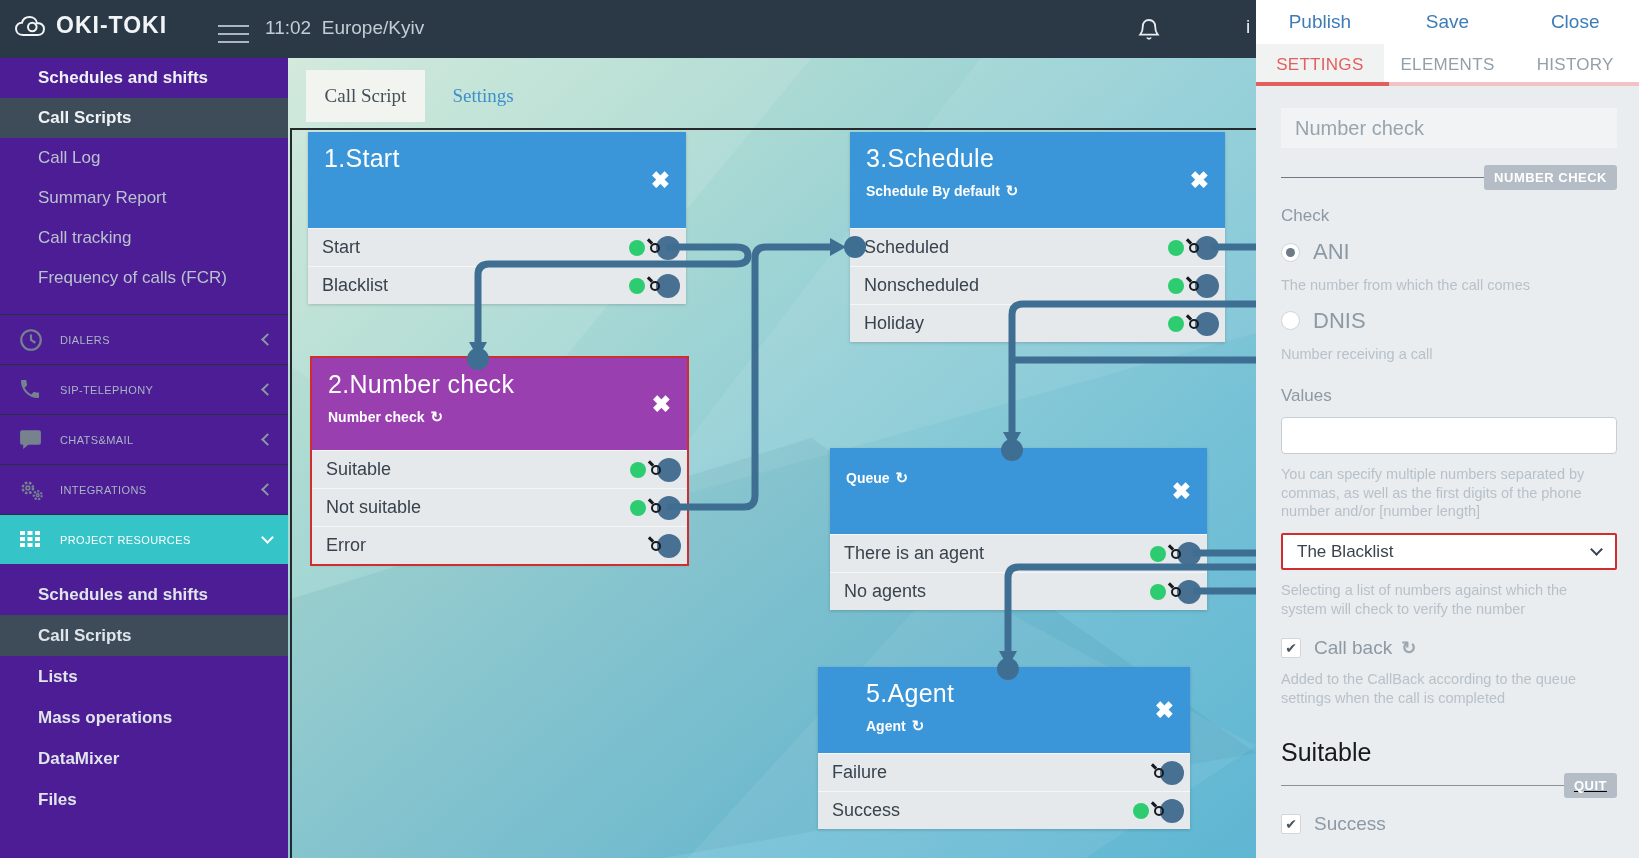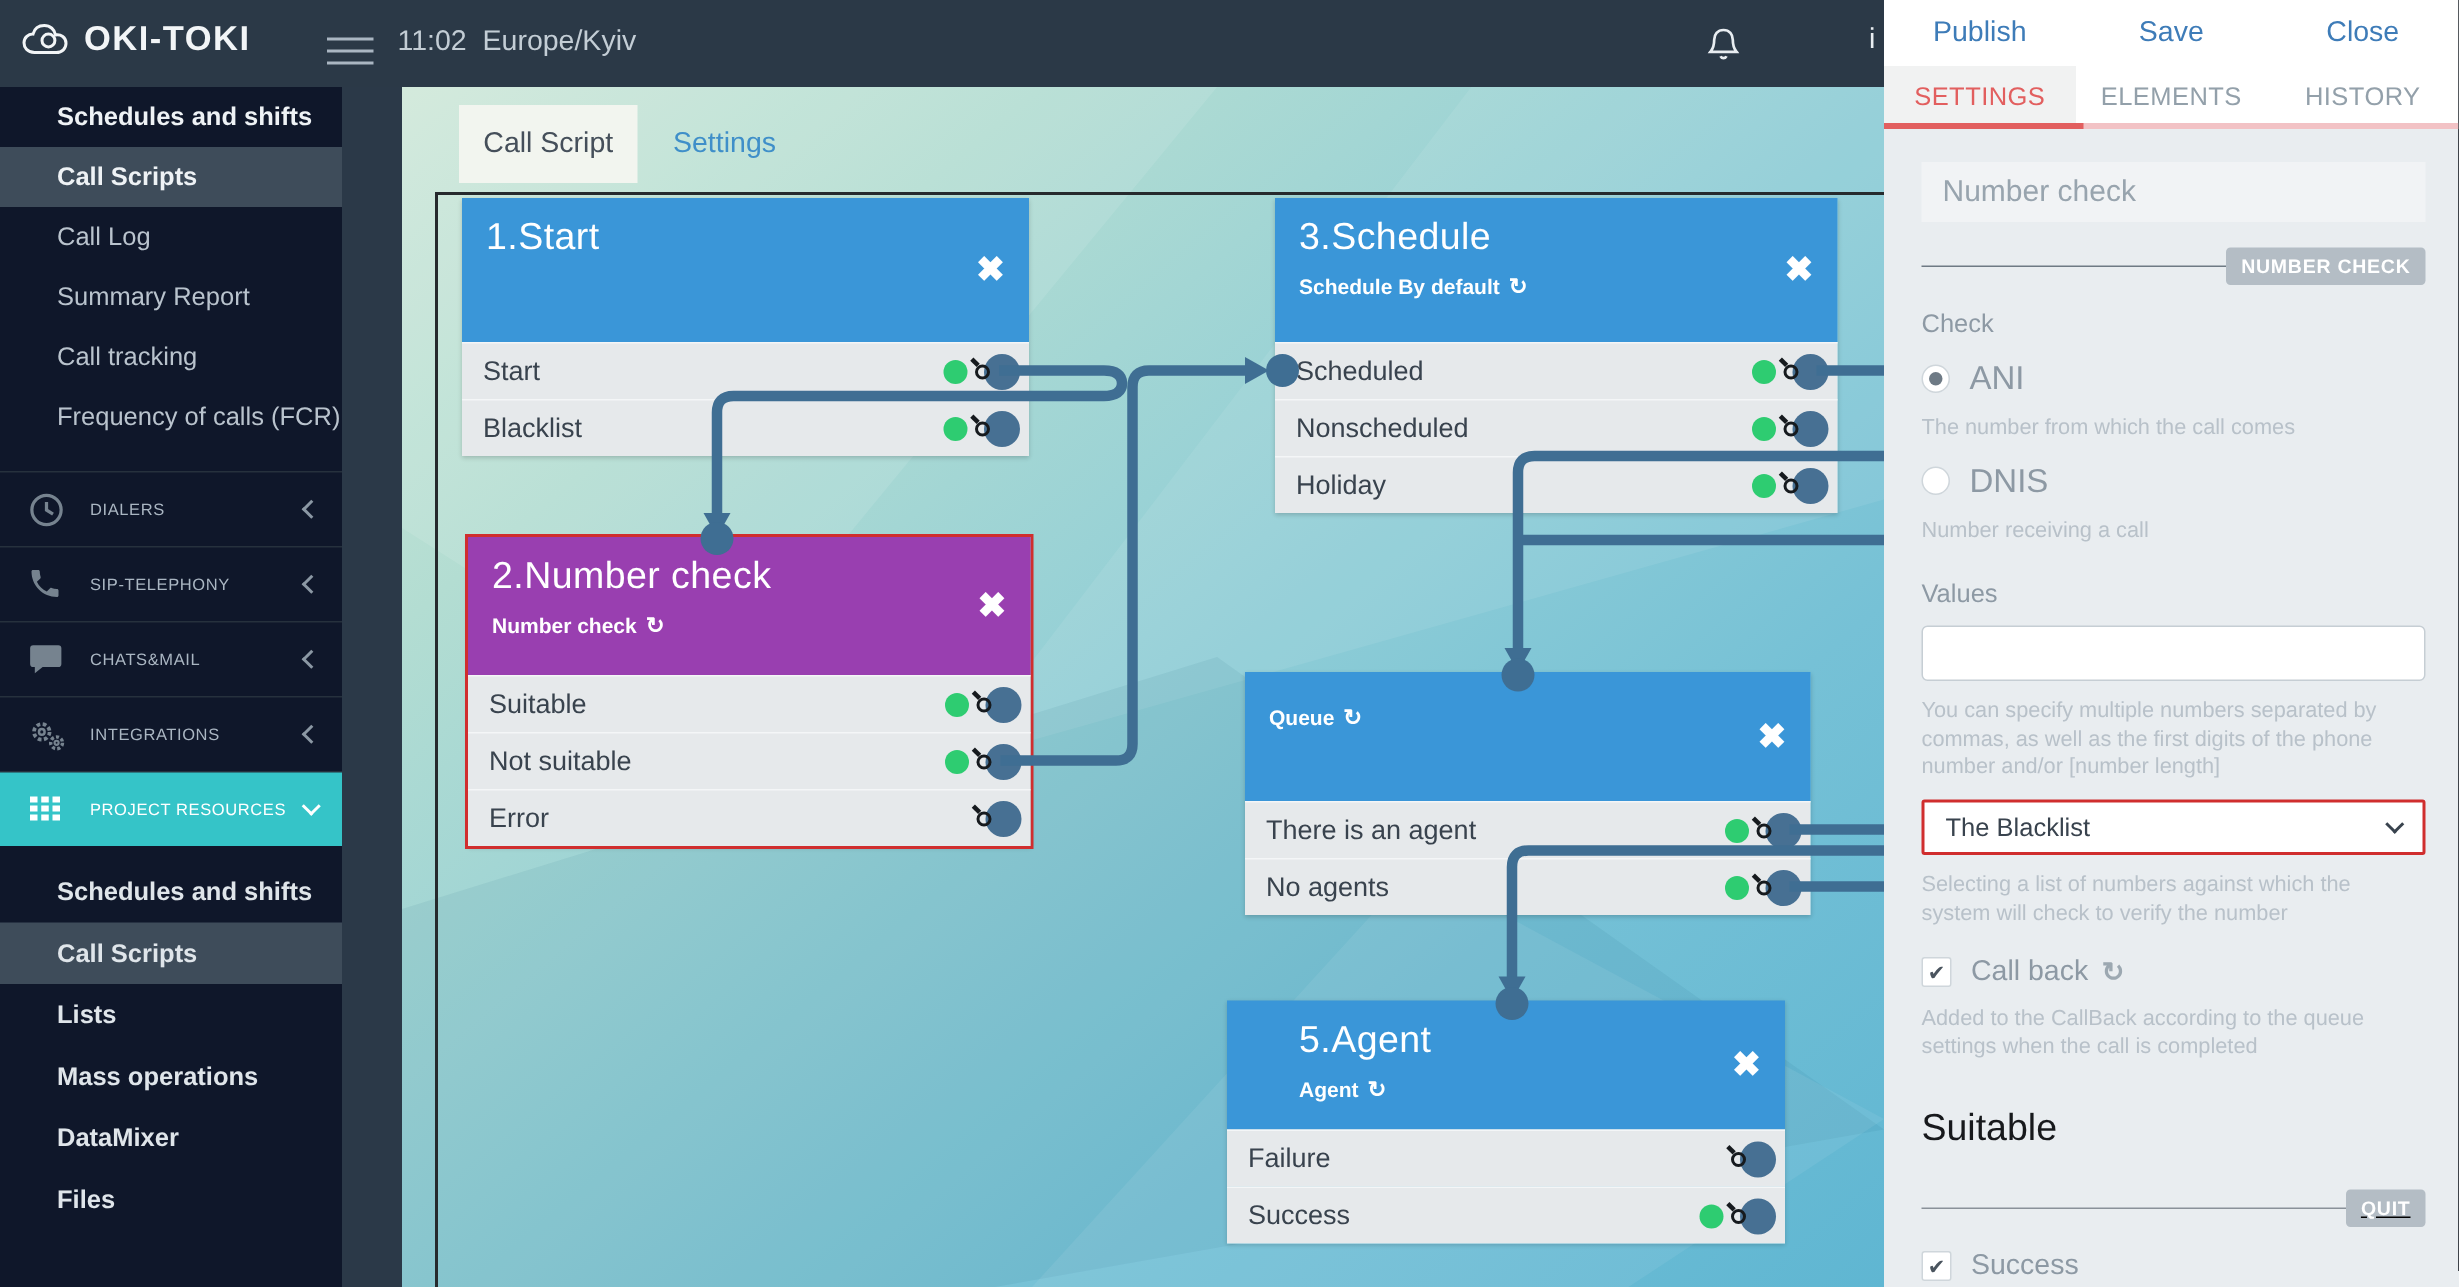--- a/index.html
+++ b/index.html
@@ -12,21 +12,21 @@
   .logo{position:absolute;left:14px;top:12px;display:flex;align-items:center;color:#fff;}
   .logo svg{margin-right:8px;}
   .logo-text{font-size:23px;font-weight:700;letter-spacing:1px;color:#f2f5f7;}
   .hamburger{position:absolute;left:218px;top:19px;width:31px;height:20px;cursor:pointer;}
   .hamburger span{display:block;height:2px;background:#aab6c2;margin:6px 0;}
   .topbar-time{position:absolute;left:265px;top:17px;font-size:19px;color:#c3cdd5;}
   .bell{position:absolute;left:1138px;top:17px;color:#e8edf1;}
   .user-hint{position:absolute;left:1246px;top:16px;font-size:19px;color:#e8edf1;}
 
   
-  .sidebar{position:absolute;left:0;top:58px;width:228px;height:800px;background:#0f172a;z-index:4;overflow:hidden;}
+  .sidebar{position:absolute;left:0;top:58px;width:288px;height:800px;background:#4c1d95;z-index:4;overflow:hidden;}
   .s-item{height:40px;line-height:40px;padding-left:38px;font-size:17px;color:#b9c3cd;cursor:pointer;white-space:nowrap;}
   .s-item.bold{font-weight:700;color:#eef2f5;}
   .s-item.active{background:#3e4c5a;}
   .s-sections{margin-top:16px;}
   .s-section{height:50px;display:flex;align-items:center;padding:0 16px 0 18px;
              border-top:1px solid #26313d;color:#aab6c2;font-size:11px;cursor:pointer;}
   .s-section .sec-icon{width:26px;height:26px;margin-right:16px;color:#76838f;flex:none;}
   .s-section .sec-label{flex:1;letter-spacing:.4px;}
   .s-section .chev{color:#8b98a4;font-size:15px;}
   .s-section.active{background:#35c4c8;color:#fff;}
@@ -39,21 +39,21 @@
   .s-sub .s-item.active{background:#3e4c5a;}
 
   
   .canvas{position:absolute;left:268px;top:58px;width:988px;height:800px;overflow:hidden;
           background:linear-gradient(140deg,#cfe8d9 0%,#b3ddd2 22%,#93cfd6 48%,#76c1d6 72%,#5fb6d2 100%);}
   .poly{position:absolute;pointer-events:none;}
   .canvas-border-left{position:absolute;left:22px;top:70px;width:2px;height:730px;background:#262a2d;z-index:3;}
   .canvas-border-top{position:absolute;left:22px;top:70px;width:966px;height:2px;background:#262a2d;z-index:3;}
 
   .c-tab{position:absolute;top:12px;height:52px;z-index:4;display:flex;align-items:center;justify-content:center;
-         font-size:19px;cursor:pointer;}
+         font-size:19px;cursor:pointer;font-family:Liberation Serif, serif;}
   .c-tab.active{left:38px;width:119px;background:#f2f5ef;color:#454f5a;}
   .c-tab.plain{left:160px;width:110px;color:#3f8fc9;background:transparent;}
 
   .node{position:absolute;z-index:2;box-shadow:0 1px 3px rgba(0,0,0,.18);}
   .node.selected{outline:2px solid #d02e2e;}
   .node-header{position:relative;color:#fff;padding:12px 16px 10px 16px;}
   .node-header.blue{background:#3a96d8;}
   .node-header.purple{background:#993fb0;}
   .node-title{font-size:25px;font-weight:400;letter-spacing:.3px;}
   .node-sub{font-size:14px;font-weight:700;margin-top:9px;}
@@ -421,21 +421,21 @@
       <div class="help">Selecting a list of numbers against which the system will check to verify the number</div>
 
       <div class="check-line">
         <div class="checkbox">✔</div>
         <div class="check-label">Call back</div>
         <div class="check-refresh">↻</div>
       </div>
       <div class="help">Added to the CallBack according to the queue settings when the call is completed</div>
 
       <div class="section-heading">Suitable</div>
-      <div class="divider-row" style="margin-top:26px;text-decoration:underline;">
+      <div class="divider-row" style="margin-top:6px;text-decoration:underline;">
         <div class="line" style="background:#8a9199;"></div>
         <div class="badge">QUIT</div>
       </div>
       <div class="check-line" style="margin-top:14px;">
         <div class="checkbox">✔</div>
         <div class="check-label">Success</div>
 
       </div>
     </div>
   </div>

